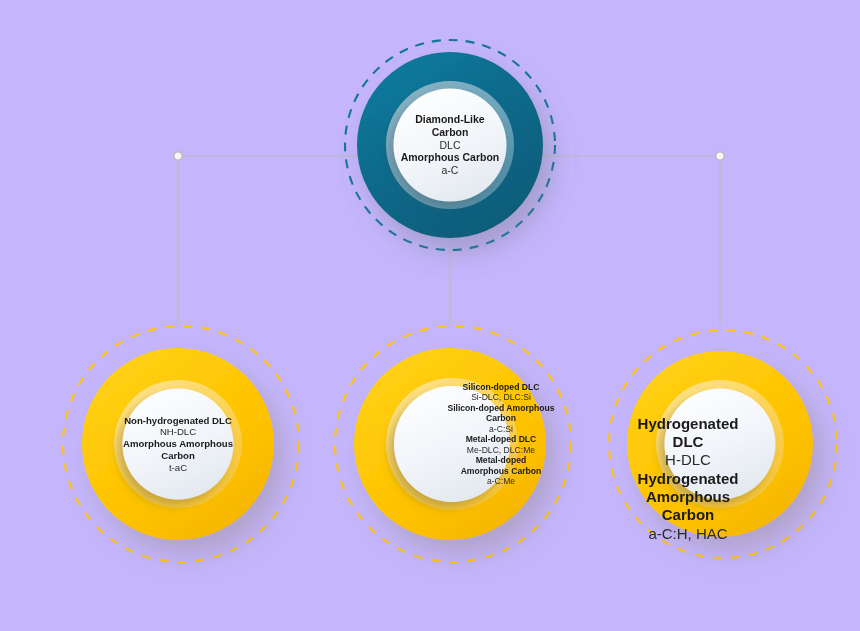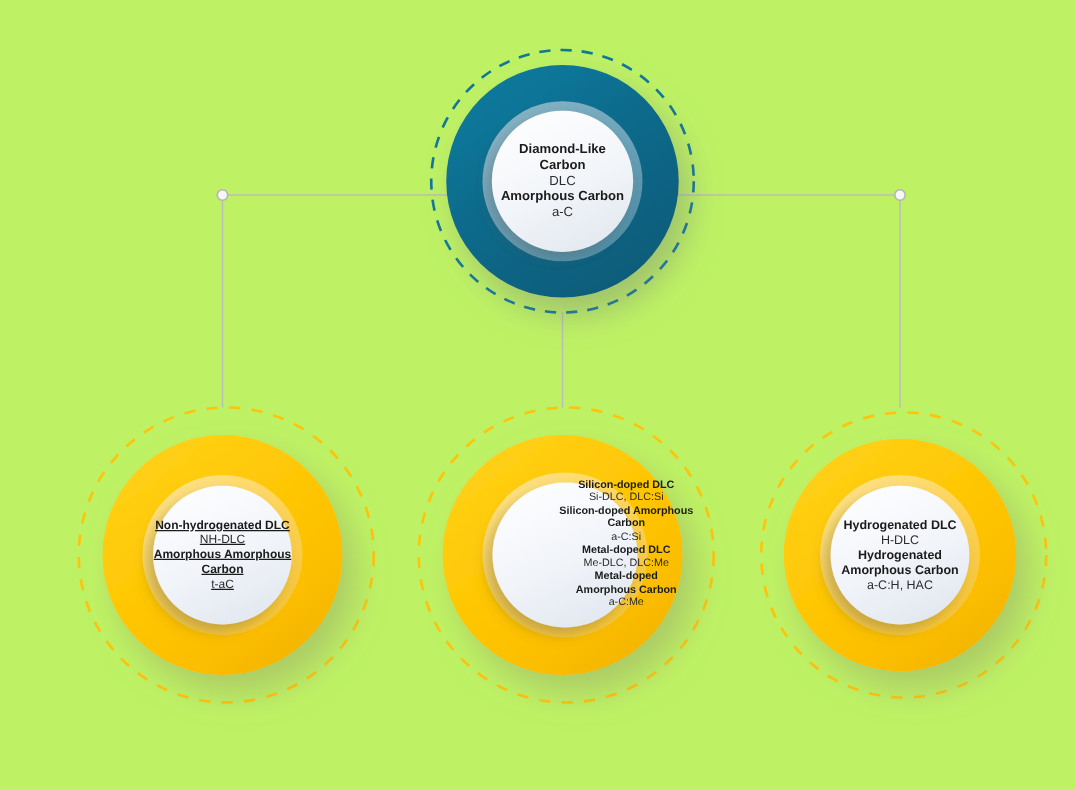--- a/index.html
+++ b/index.html
@@ -4,21 +4,21 @@
 <style>
   html, body {
     margin: 0;
     padding: 0;
     background: #f7f7f7;
   }
   #canvas {
     position: relative;
     width: 860px;
     height: 631px;
-    background: #bef264;
+    background: #c4b5fd;
     font-family: "Liberation Sans", sans-serif;
     overflow: hidden;
   }
   #diagram-svg {
     position: absolute;
     left: 0;
     top: 0;
     width: 860px;
     height: 631px;
   }
@@ -53,24 +53,24 @@
   }
   
   #text-doped {
     left: 400px;
     top: 388px;
     width: 112px;
     font-size: 8.6px;
   }
   
   #text-h {
-    left: 660px;
+    left: 628px;
     top: 411px;
     width: 120px;
-    font-size: 10px;
+    font-size: 15px;
   }
   .line { display: block; }
 </style>
 </head>
 <body>
 
 <div id="canvas">
 
   <svg id="diagram-svg" viewBox="0 0 860 631" xmlns="http://www.w3.org/2000/svg">
     <defs>
@@ -166,21 +166,21 @@
   </svg>
 
   <div class="node-text" id="text-root" style="top: 113.008px;">
       <span class="line b">Diamond-Like</span>
       <span class="line b">Carbon</span>
       <span class="line r">DLC</span>
       <span class="line b">Amorphous Carbon</span>
       <span class="line r">a-C</span>
     </div>
 
-  <div class="node-text" id="text-nh" style="top: 414.742px; text-decoration: underline;">
+  <div class="node-text" id="text-nh" style="top: 414.742px;">
       <span class="line b">Non-hydrogenated DLC</span>
       <span class="line r">NH-DLC</span>
       <span class="line b">Amorphous Amorphous</span>
       <span class="line b">Carbon</span>
       <span class="line r">t-aC</span>
     </div>
 
   <div class="node-text" id="text-doped" style="top: 382px; margin-left: 45px;">
       <span class="line b">Silicon-doped DLC</span>
       <span class="line r">Si-DLC, DLC:Si</span>

